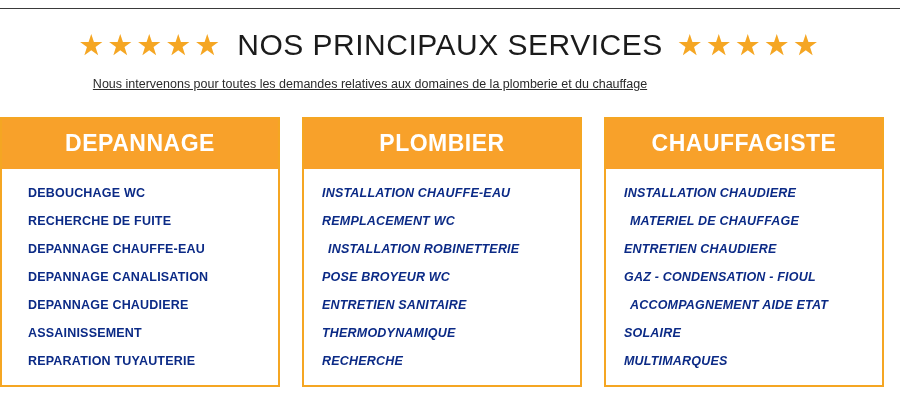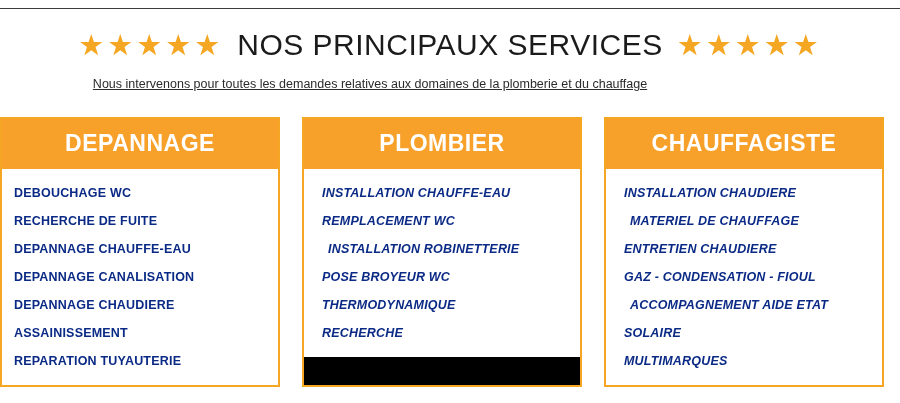--- a/index.html
+++ b/index.html
@@ -68,21 +68,21 @@
     width: 900px;
     display: flex;
     justify-content: space-between;
     padding: 0 0px;
     box-sizing: border-box;
   }
   .card {
     width: 293px;
     box-sizing: border-box;
     border: 2px solid #f5a623;
-    background: #000000;
+    background: #404040;
   }
   .card:nth-child(1) { margin-left: 0px; }
   .card:nth-child(2) { margin-left: 22px; }
   .card:nth-child(3) { margin-left: 22px; margin-right: 16px; }
   .card-header {
     background: #f8a12a;
     color: #ffffff;
     font-size: 23px;
     font-weight: bold;
     text-align: center;
@@ -91,21 +91,21 @@
     box-sizing: border-box;
   }
   .card-body {
     padding: 10px 0 10px 0;
     background: #ffffff;
   }
   .service-item {
     font-size: 12.5px;
     font-weight: bold;
     color: #0b2a86;
-    padding: 7px 12px 7px 12px;
+    padding: 7px 12px 7px 26px;
     letter-spacing: 0.2px;
     white-space: nowrap;
   }
   .card.col-2 .service-item,
   .card.col-3 .service-item {
     padding-left: 18px;
     font-style: italic;
   }
   .card.col-2 .service-item.indent,
   .card.col-3 .service-item.indent {
@@ -142,20 +142,21 @@
       </div>
     </div>
 
     <div class="card col-2">
       <div class="card-header">PLOMBIER</div>
       <div class="card-body">
         <div class="service-item">INSTALLATION CHAUFFE-EAU</div>
         <div class="service-item">REMPLACEMENT WC</div>
         <div class="service-item indent">INSTALLATION ROBINETTERIE</div>
         <div class="service-item">POSE BROYEUR WC</div>
+        <div class="service-item">ENTRETIEN SANITAIRE</div>
         <div class="service-item">THERMODYNAMIQUE</div>
         <div class="service-item">RECHERCHE</div>
       </div>
     </div>
 
     <div class="card col-3">
       <div class="card-header">CHAUFFAGISTE</div>
       <div class="card-body">
         <div class="service-item">INSTALLATION CHAUDIERE</div>
         <div class="service-item indent">MATERIEL DE CHAUFFAGE</div>

